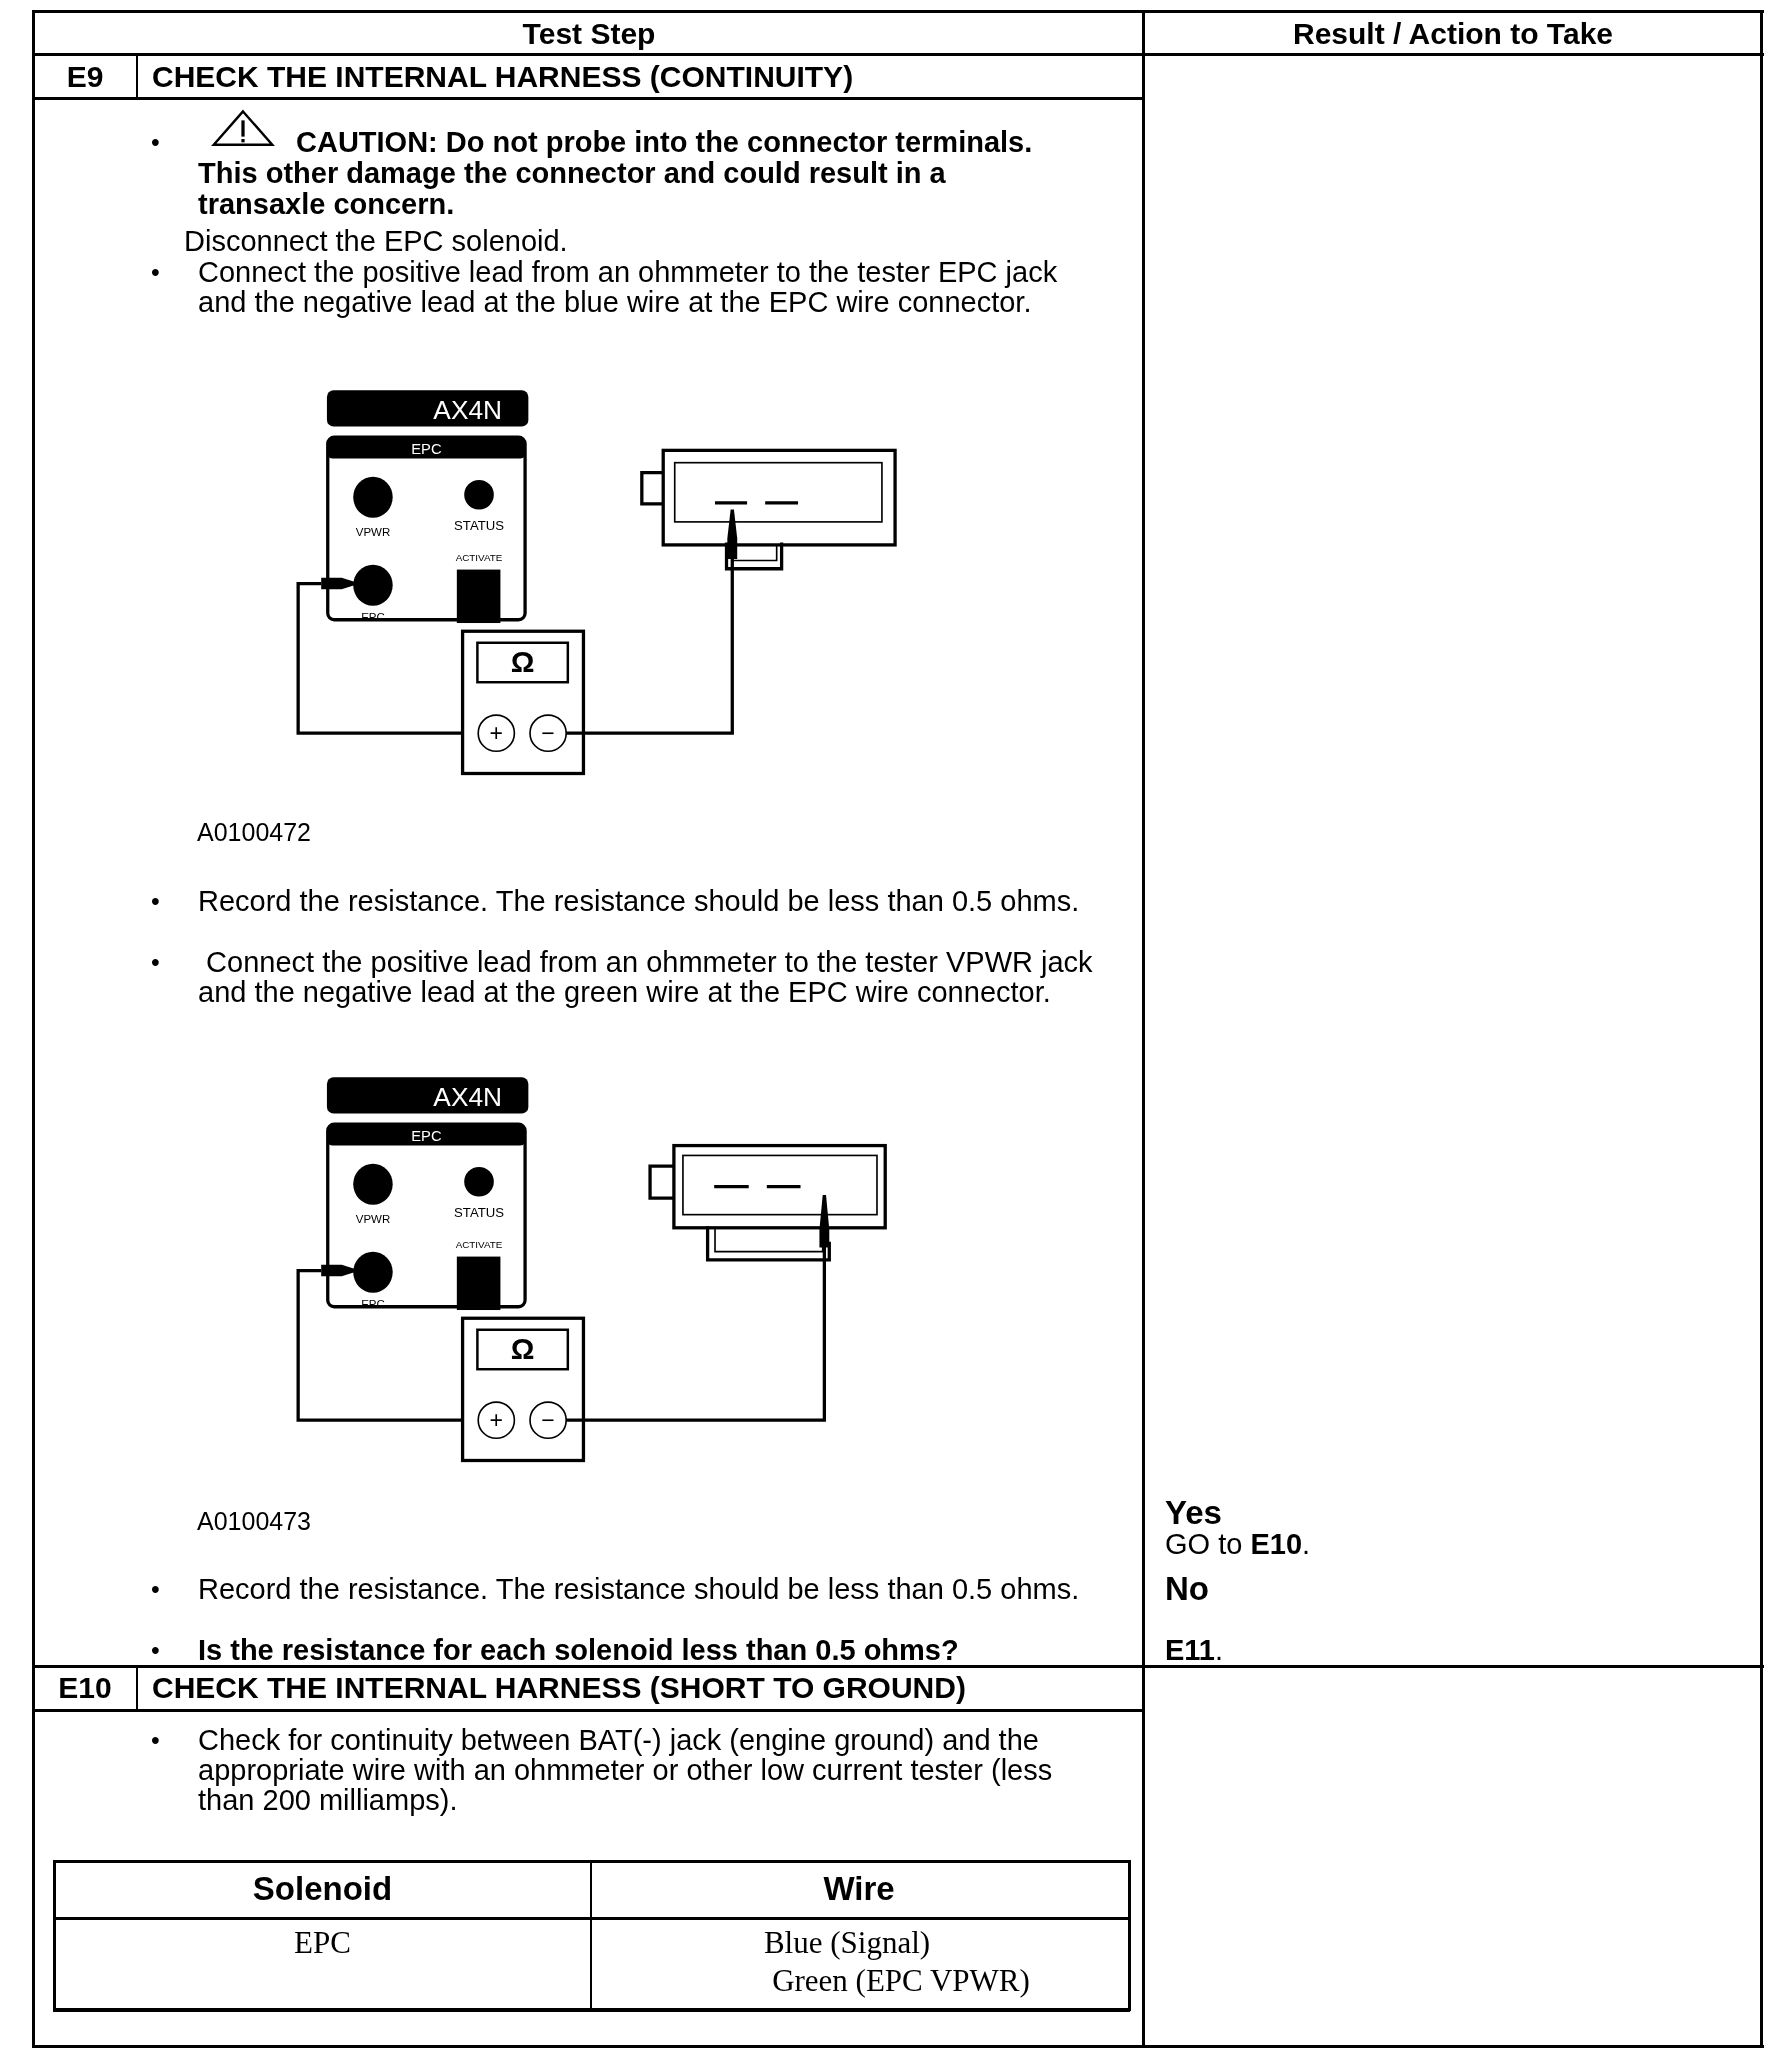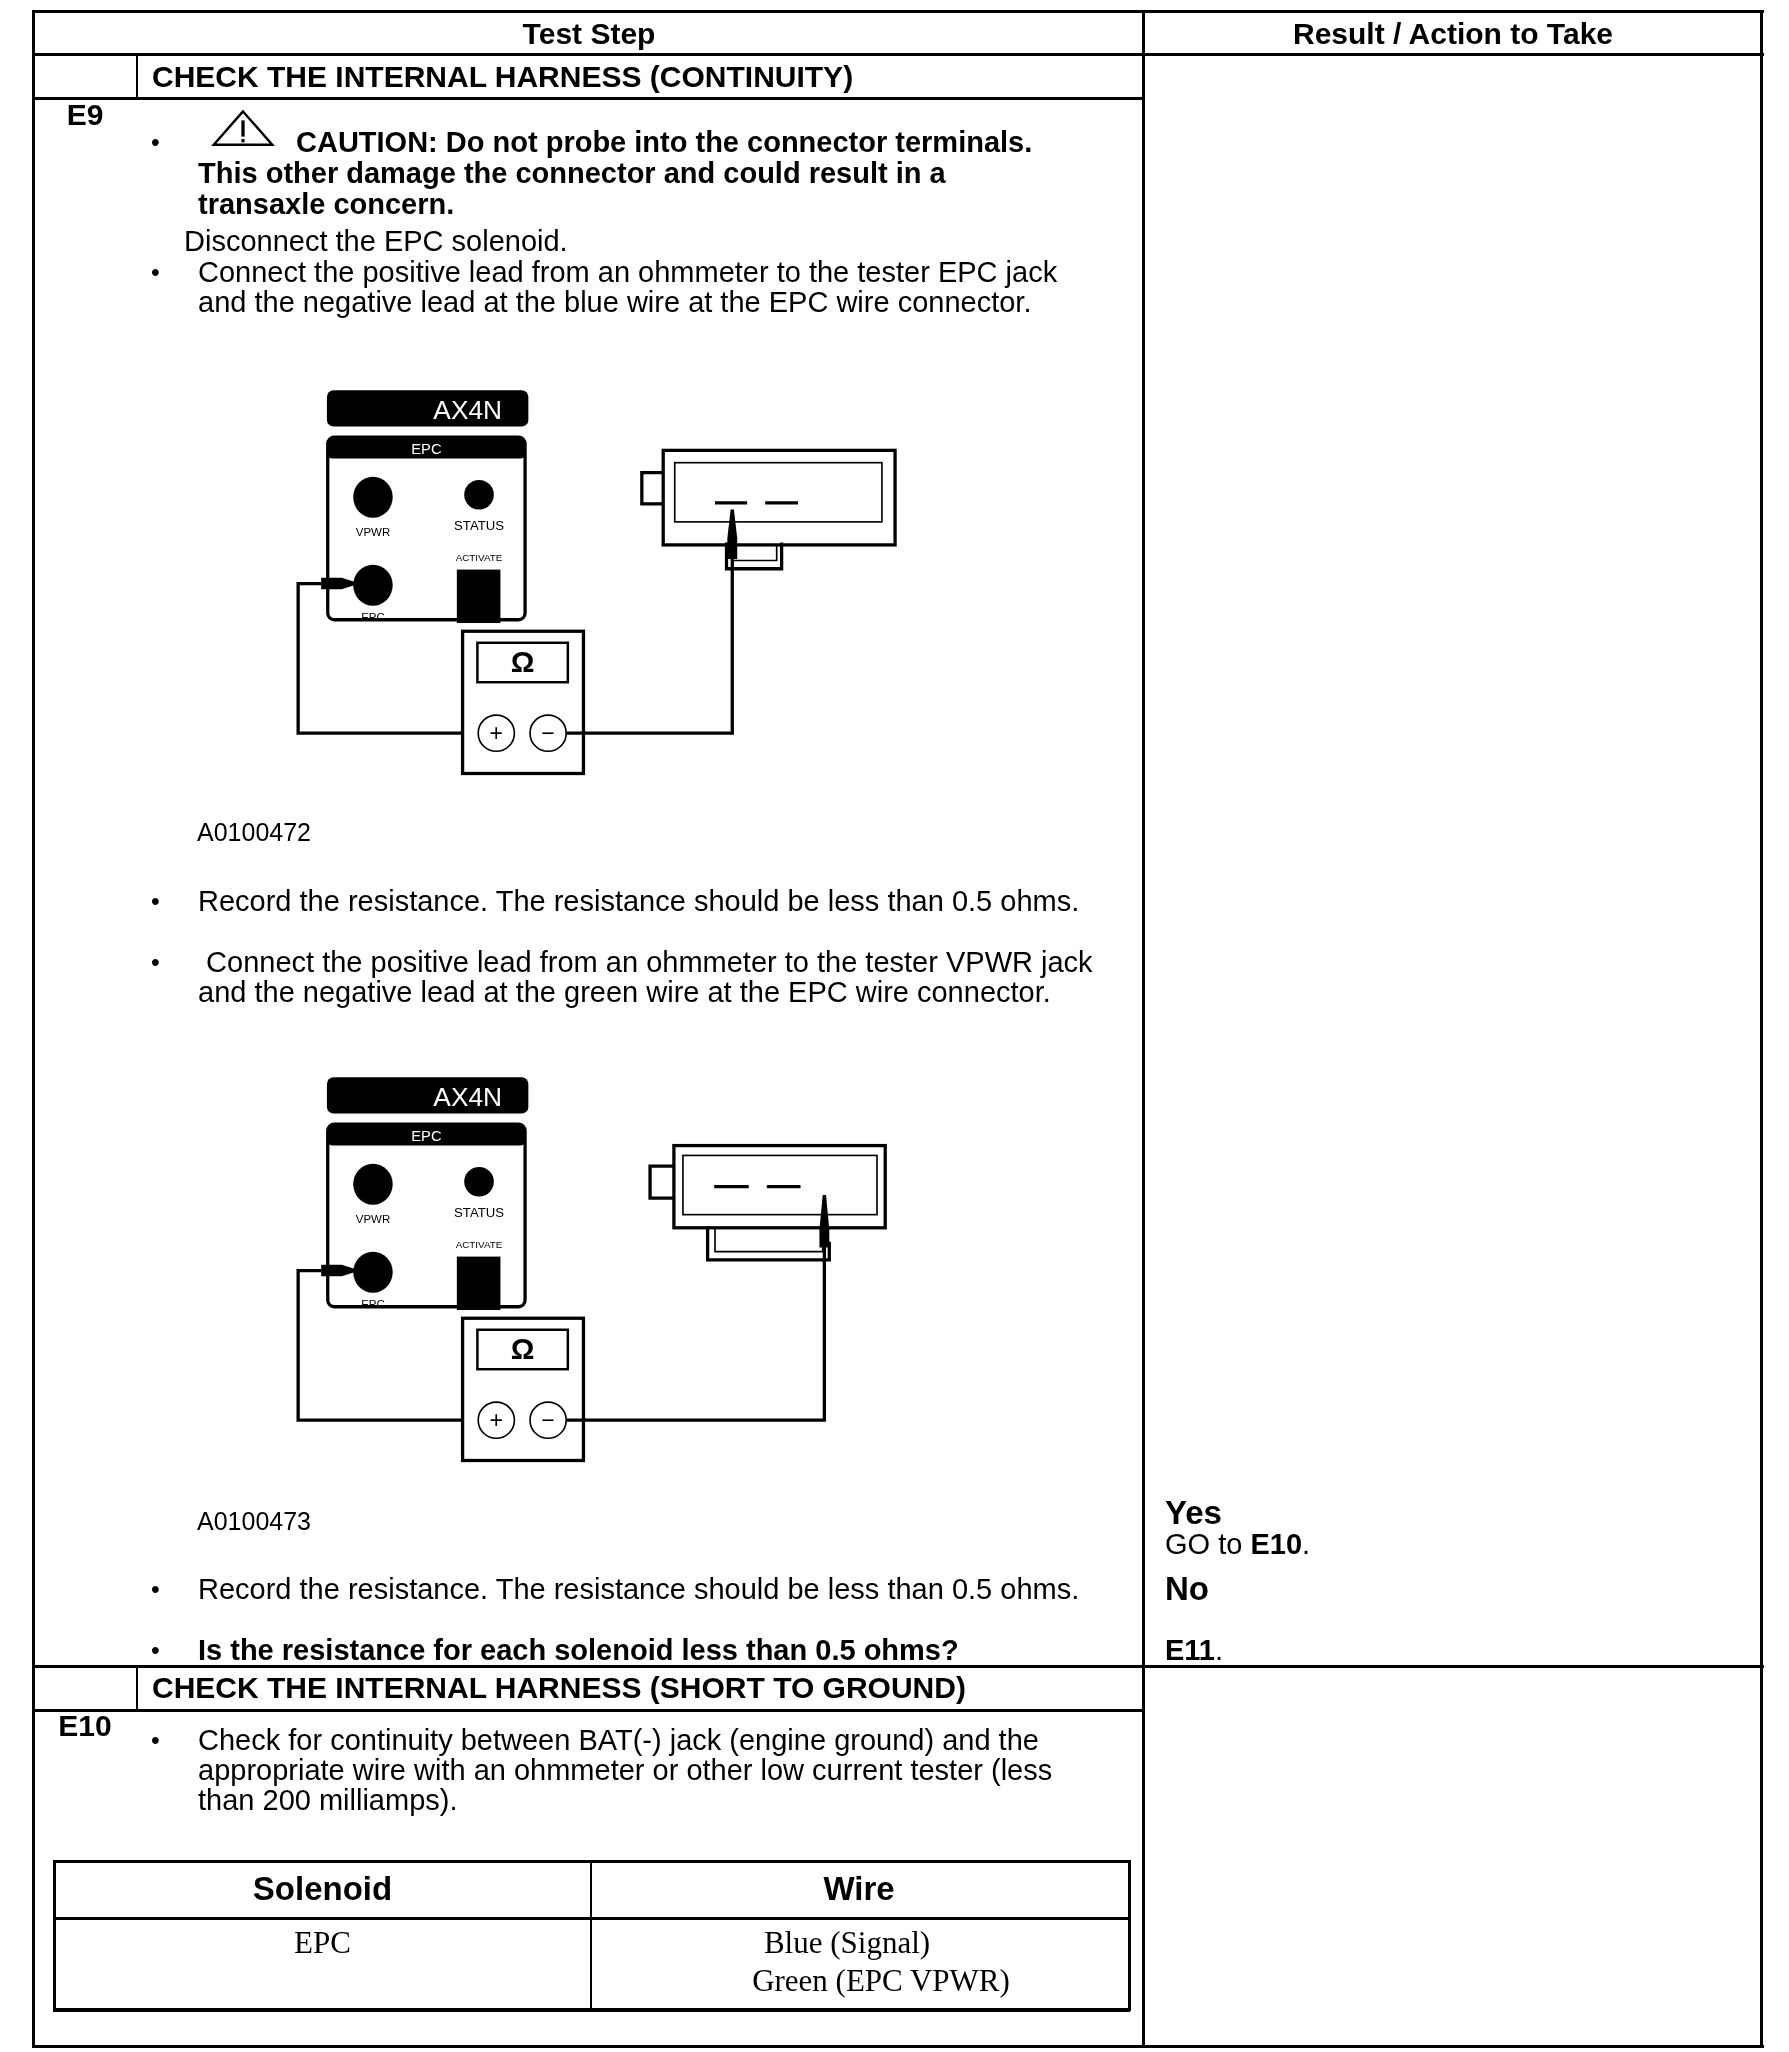--- a/index.html
+++ b/index.html
@@ -1,21 +1,21 @@
 <!DOCTYPE html>
 <html style="font-size:13px"><head>
 <meta charset="utf-8">
 <style>
   html, body { margin:0; padding:0; background:#ffffff; }
   body { width:1790px; height:2053px; position:relative; overflow:hidden;
          font-family:"Liberation Sans", sans-serif; color:#000; }
   .abs { position:absolute; }
   .line { position:absolute; background:#000; }
   .hdr { position:absolute; font-size:30px; font-weight:bold; text-align:center; line-height:43px; }
-  .stepid { position:absolute; font-size:30px; font-weight:bold; text-align:center; line-height:43px;margin-top:38px; }
+  .stepid { position:absolute; font-size:30px; font-weight:bold; text-align:center; line-height:43px; }
   .steptitle { position:absolute; font-size:30px; font-weight:bold; line-height:43px; white-space:nowrap; }
   .para { position:absolute; font-size:29px; line-height:30px; width:929px; }
   .bold { font-weight:bold; }
   .bullet { position:absolute; font-size:25px; line-height:30px; }
   .fig-label { position:absolute; font-size:25px; }
   .res-head { position:absolute; font-size:33px; font-weight:bold; line-height:35px; }
   .res-text { position:absolute; font-size:29px; line-height:30px; width:576px; }
   .subtbl-h { position:absolute; font-size:33px; font-weight:bold; text-align:center; }
   .subtbl-c { position:absolute; font-family:"Liberation Serif", serif; font-size:31px; text-align:center; line-height:38px; }
   svg text { font-family:"Liberation Sans", sans-serif; }
@@ -169,15 +169,15 @@
   <div class="line" style="left:53px; top:2008px; width:1077px; height:4.1px;"></div>
   <div class="line" style="left:53px; top:1860px; width:2.5px; height:151px;"></div>
   <div class="line" style="left:1128px; top:1860px; width:2.5px; height:151px;"></div>
   <div class="line" style="left:590px; top:1860px; width:1.6px; height:151px;"></div>
 
   <div class="subtbl-h" style="left:55px; top:1870px; width:535px;">Solenoid</div>
   <div class="subtbl-h" style="left:591px; top:1870px; width:536px;">Wire</div>
 
   <div class="subtbl-c" style="left:55px; top:1924px; width:535px;">EPC</div>
   <div class="subtbl-c" style="left:615px; top:1924px; width:464px;">Blue (Signal)</div>
-  <div class="subtbl-c" style="left:571px; top:1962px; width:620px;">Green (EPC VPWR)</div>
+  <div class="subtbl-c" style="left:591px; top:1962px; width:620px;">Green (EPC VPWR)</div>
 </div>
 
 
 </body></html>

